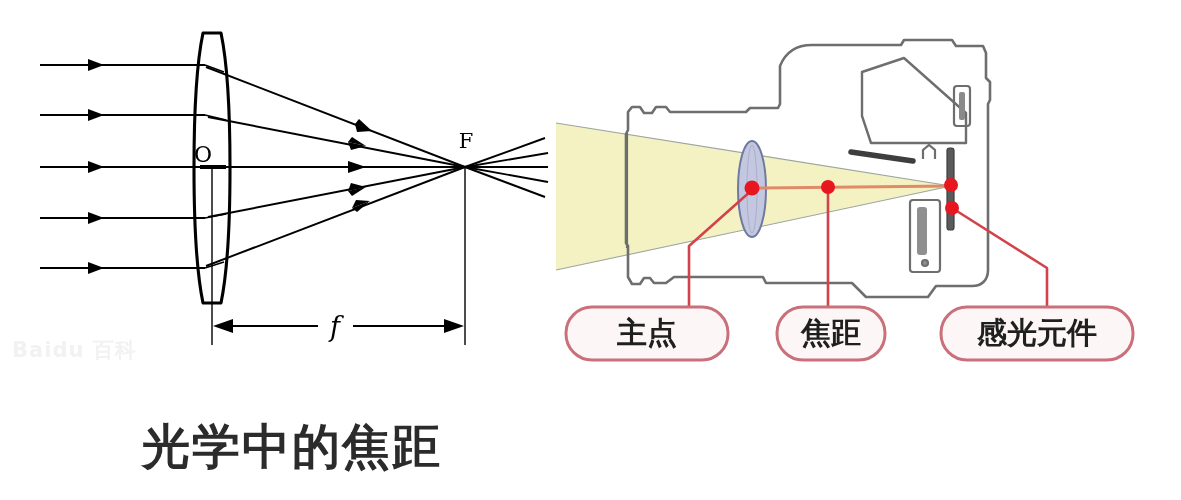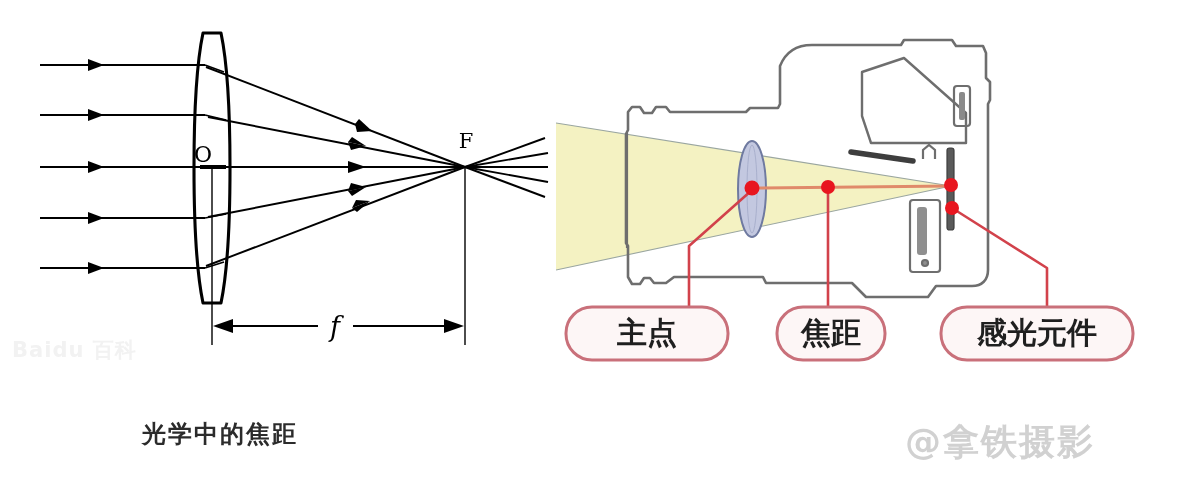--- a/index.html
+++ b/index.html
@@ -13,21 +13,21 @@
   .panel{position:absolute;top:0;height:500px;}
   #optics-panel{left:0;width:590px;}
   #camera-panel{left:556px;width:591px;}
 
   .fig{position:absolute;left:0;top:0;}
 
   .caption{
     position:absolute;
     font-family:"DejaVu Sans","Liberation Sans",sans-serif;
     font-weight:700;
-    font-size:24px;
+    font-size:48px;
     color:#2b2b2b;
     letter-spacing:2px;
     white-space:nowrap;
     line-height:1;
   }
   #caption-optics{left:142px;top:422px;}
 
   #watermark-latte{
     position:absolute;
     left:905px;top:424px;
@@ -252,15 +252,14 @@
       </g>
 
       <g>
         <rect x="975" y="307" width="192" height="53" rx="26" fill="#fdf6f6" stroke="#c9707a" stroke-width="3"></rect>
         <text x="1071" y="343.04" text-anchor="middle" font-family="DejaVu Sans, Liberation Sans, sans-serif" font-size="30" font-weight="700" fill="#1f1f1f">感光元件</text>
       </g>
     </svg>
 
   </div>
 
-  <div id="watermark-latte">@拿铁摄影</div>
 
 </div>
 
 </body></html>

